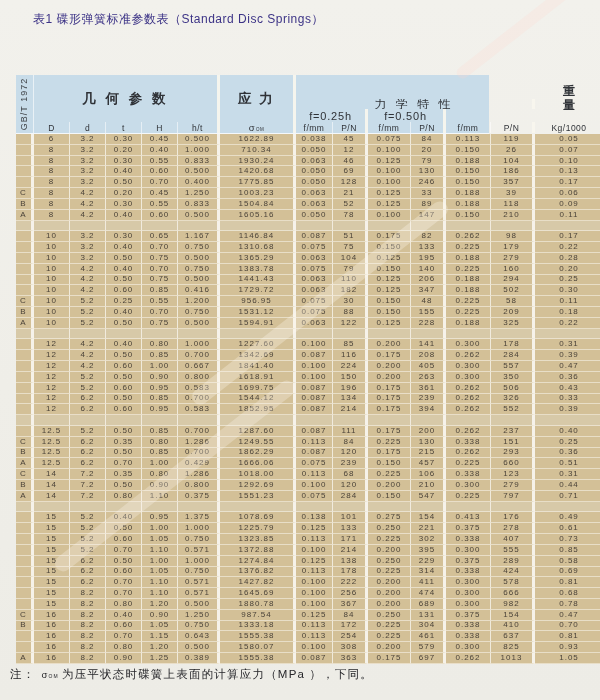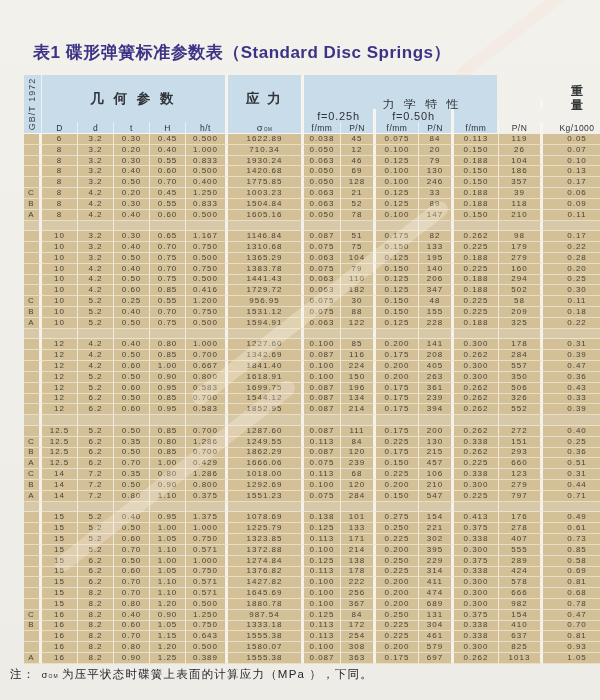--- a/index.html
+++ b/index.html
@@ -12,23 +12,23 @@
     --cols:18px 36px 36px 36px 36px 42px 76px 37px 35px 43px 35px 45px 44px 68px;
     --hdr-bg:#c8dce9;
     --row-bg:#d3c097;
     --gap-bg:#d7c9a8;
     --line:rgba(246,242,232,.85);
     --wide:rgba(248,245,238,.95);
     --ink:#4b4339;
   }
   .page-title{
     position:absolute;left:33px;top:11px;
-    font-size:17px;font-weight:bold;color:#3c3386;letter-spacing:.5px;white-space:nowrap;margin-top:30px;
+    font-size:12px;font-weight:normal;color:#3c3386;letter-spacing:.5px;white-space:nowrap;
   }
-  .ptable{position:absolute;left:24px;top:75px;width:473px;}
+  .ptable{position:absolute;left:16px;top:75px;width:473px;}
   .thead{
     display:grid;grid-template-columns:var(--cols);grid-template-rows:34px 13px 11px;
     background:var(--hdr-bg);border-bottom:1px solid rgba(255,255,255,.8);
   }
   .hc{display:flex;align-items:center;justify-content:center;color:#2f3237;box-sizing:border-box;overflow:hidden;white-space:nowrap;}
   .h-gbt{grid-column:1;grid-row:1/4;border-right:1px solid rgba(255,255,255,.6);}
   .h-gbt span{transform:rotate(-90deg);font-size:9px;letter-spacing:1px;color:#3e4246;white-space:nowrap;}
   .h-geom{grid-column:2/7;grid-row:1/3;font-size:13.5px;font-weight:bold;letter-spacing:3px;border-right:3px solid var(--wide);}
   .h-stress{grid-column:7;grid-row:1/3;font-size:13.5px;font-weight:bold;letter-spacing:2px;border-right:3px solid var(--wide);}
   .h-mech{grid-column:8/14;grid-row:1;font-size:12px;font-weight:normal;letter-spacing:3px;border-right:3px solid var(--wide);margin-top:24px;}
@@ -548,21 +548,21 @@
         <span class="cell">5.2</span>
         <span class="cell">0.50</span>
         <span class="cell">0.85</span>
         <span class="cell">0.700</span>
         <span class="cell">1287.60</span>
         <span class="cell">0.087</span>
         <span class="cell">111</span>
         <span class="cell">0.175</span>
         <span class="cell">200</span>
         <span class="cell">0.262</span>
-        <span class="cell">272</span>
+        <span class="cell">237</span>
         <span class="cell">0.40</span>
       </div>
       <div class="trow">
         <span class="cell">C</span>
         <span class="cell">12.5</span>
         <span class="cell">6.2</span>
         <span class="cell">0.35</span>
         <span class="cell">0.80</span>
         <span class="cell">1.286</span>
         <span class="cell">1249.55</span>

